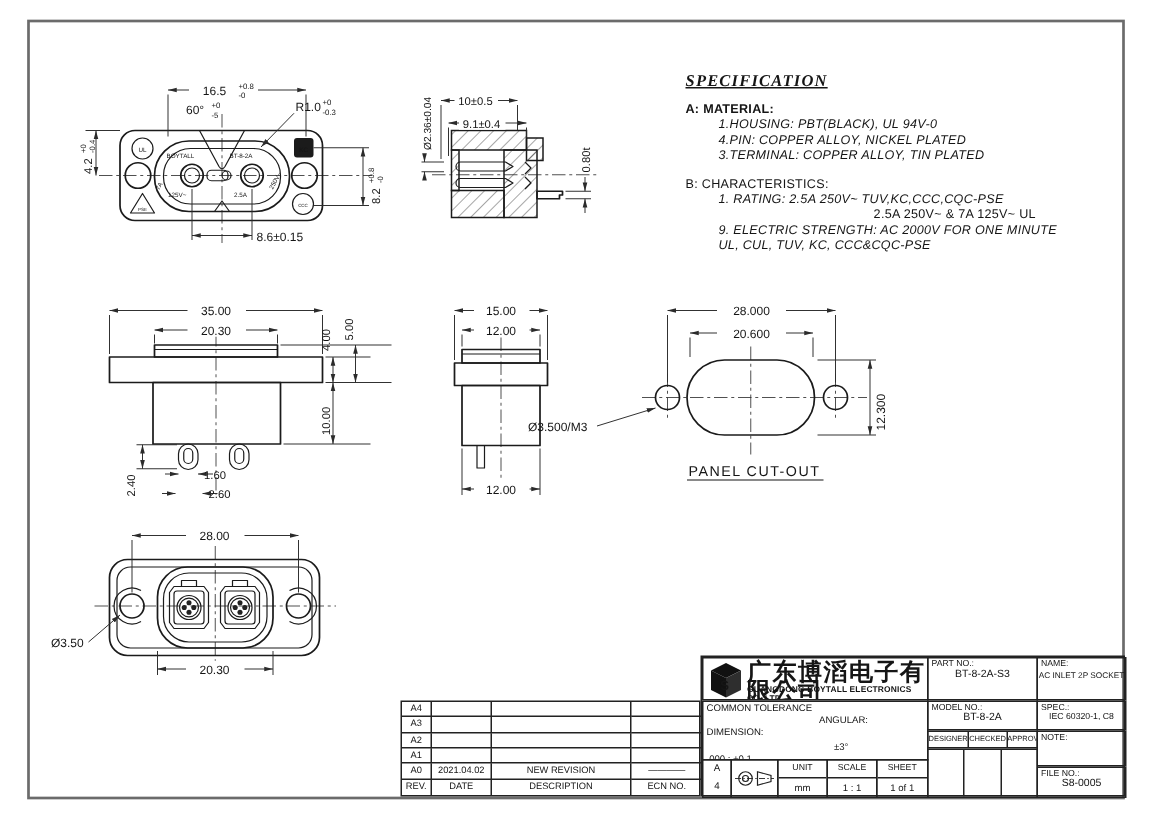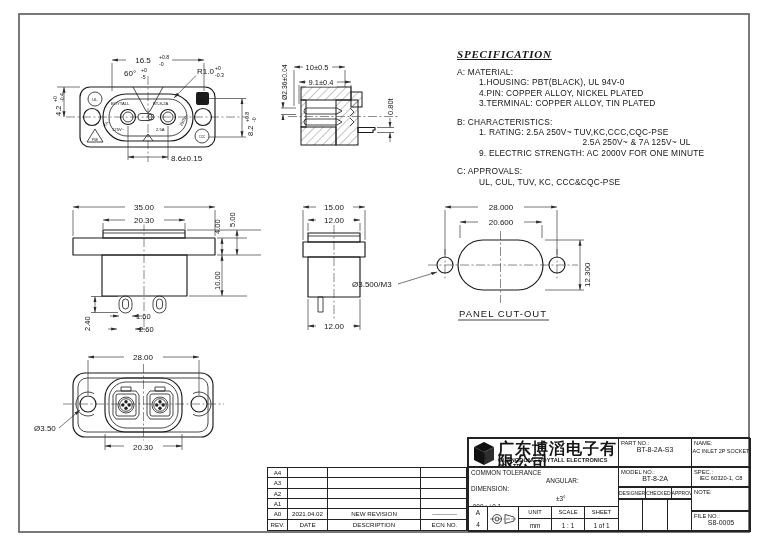--- a/index.html
+++ b/index.html
@@ -10,21 +10,21 @@
   .out2{fill:none;stroke:#1b1b1b;stroke-width:0.8;stroke-linejoin:round;}
   .dim{fill:none;stroke:#2b2b2b;stroke-width:0.65;}
   .cl{fill:none;stroke:#2b2b2b;stroke-width:0.55;stroke-dasharray:9 2.5 2 2.5;}
   .msk{fill:#ffffff;stroke:none;}
   .hat{fill:url(#h);stroke:#1b1b1b;stroke-width:1;}
   .d{font-size:7.5px;} .d8{font-size:8px;} .s{font-size:5.2px;} .f{font-size:4.2px;} .f3{font-size:3px;}
   .spec{position:absolute;left:457px;top:48px;width:292px;font-size:8.4px;letter-spacing:.2px;}
   .spec-title{font-family:"Liberation Serif", serif;font-style:italic;font-weight:bold;
               font-size:11px;text-decoration:underline;letter-spacing:.8px;}
   .sl{line-height:10.4px;white-space:pre;}
-  .i0{margin-top:7px;} .i1{padding-left:22px;} .i2{padding-left:67px;text-align:center;}
+  .i0{margin-top:7px;font-weight:bold;} .i1{padding-left:22px;font-style:italic;} .i2{padding-left:67px;text-align:center;}
   .gapb{margin-top:8px;} .gapc{margin-top:8px;}
   .tb{position:absolute;border:1px solid #222;box-sizing:border-box;}
   .cell{position:absolute;border:1px solid #222;box-sizing:border-box;overflow:hidden;}
   .lbl{font-size:5.8px;padding:1px 0 0 2px;}
   .val-c{text-align:center;font-size:7px;}
   .rev-grid{position:absolute;left:267px;top:467px;width:200px;height:64px;
             display:grid;grid-template-columns:20px 40px 93px 47px;grid-template-rows:repeat(6,1fr);
             border:1px solid #222;box-sizing:border-box;}
   .rev-cell{border-right:1px solid #222;border-bottom:1px solid #222;font-size:6.2px;
             display:flex;align-items:center;justify-content:center;overflow:hidden;}
@@ -345,21 +345,20 @@
 <div class="spec">
   <div class="spec-title">SPECIFICATION</div>
   <div class="sl i0">A: MATERIAL:</div>
   <div class="sl i1">1.HOUSING: PBT(BLACK), UL 94V-0</div>
   <div class="sl i1">4.PIN: COPPER ALLOY, NICKEL PLATED</div>
   <div class="sl i1">3.TERMINAL: COPPER ALLOY, TIN PLATED</div>
   <div class="sl gapb">B: CHARACTERISTICS:</div>
   <div class="sl i1">1. RATING: 2.5A 250V~ TUV,KC,CCC,CQC-PSE</div>
   <div class="sl i2">2.5A 250V~ &amp; 7A 125V~ UL</div>
   <div class="sl i1">9. ELECTRIC STRENGTH: AC 2000V FOR ONE MINUTE</div>
-  <div class="sl gapc">C: APPROVALS:</div>
   <div class="sl i1">UL, CUL, TUV, KC, CCC&amp;CQC-PSE</div>
 </div>
 
 
 <div class="rev-grid">
   <div class="rev-cell">A4</div>
   <div class="rev-cell"></div>
   <div class="rev-cell"></div>
   <div class="rev-cell"></div>
   <div class="rev-cell">A3</div>

